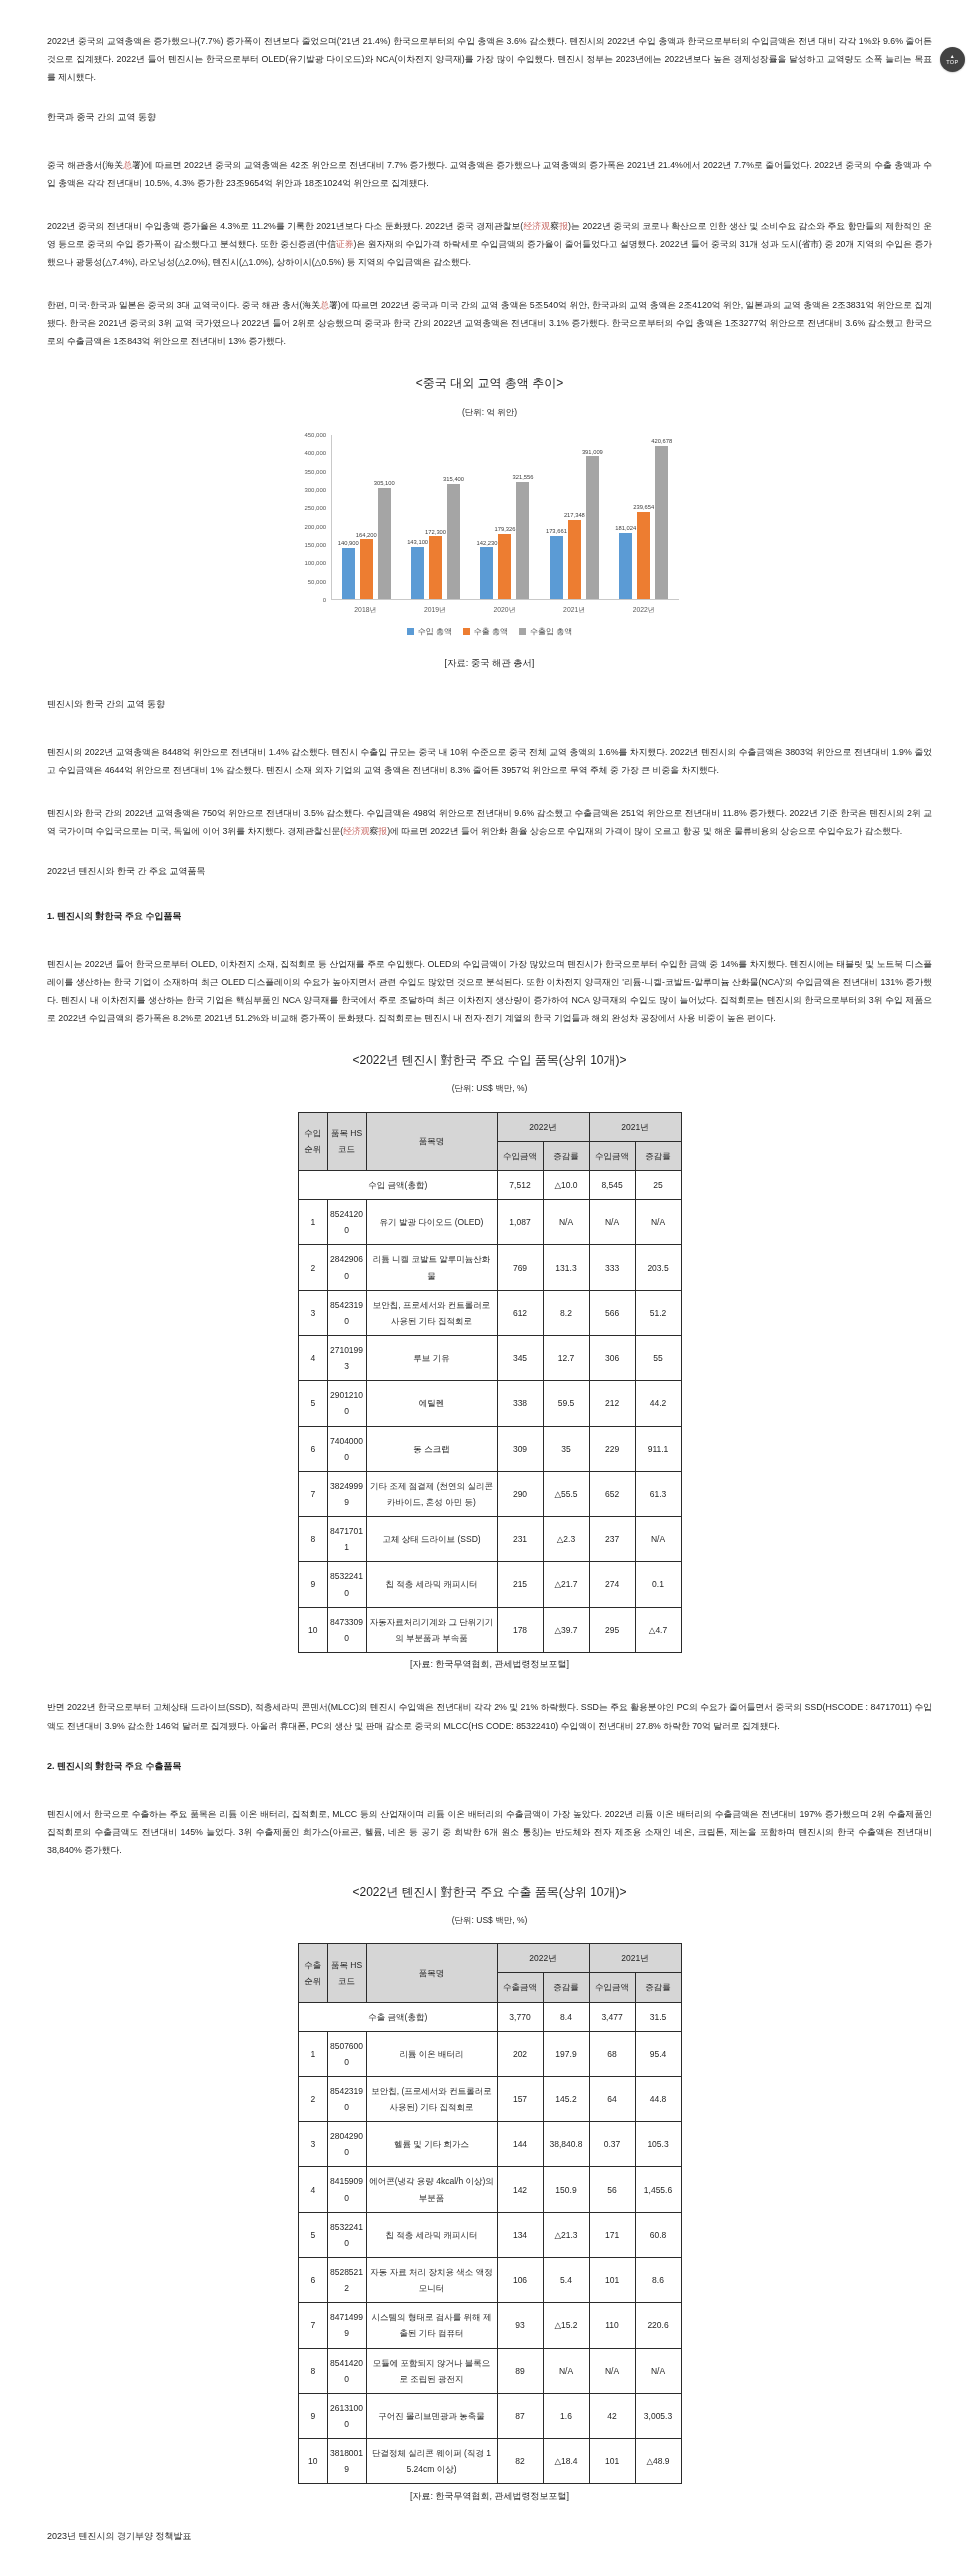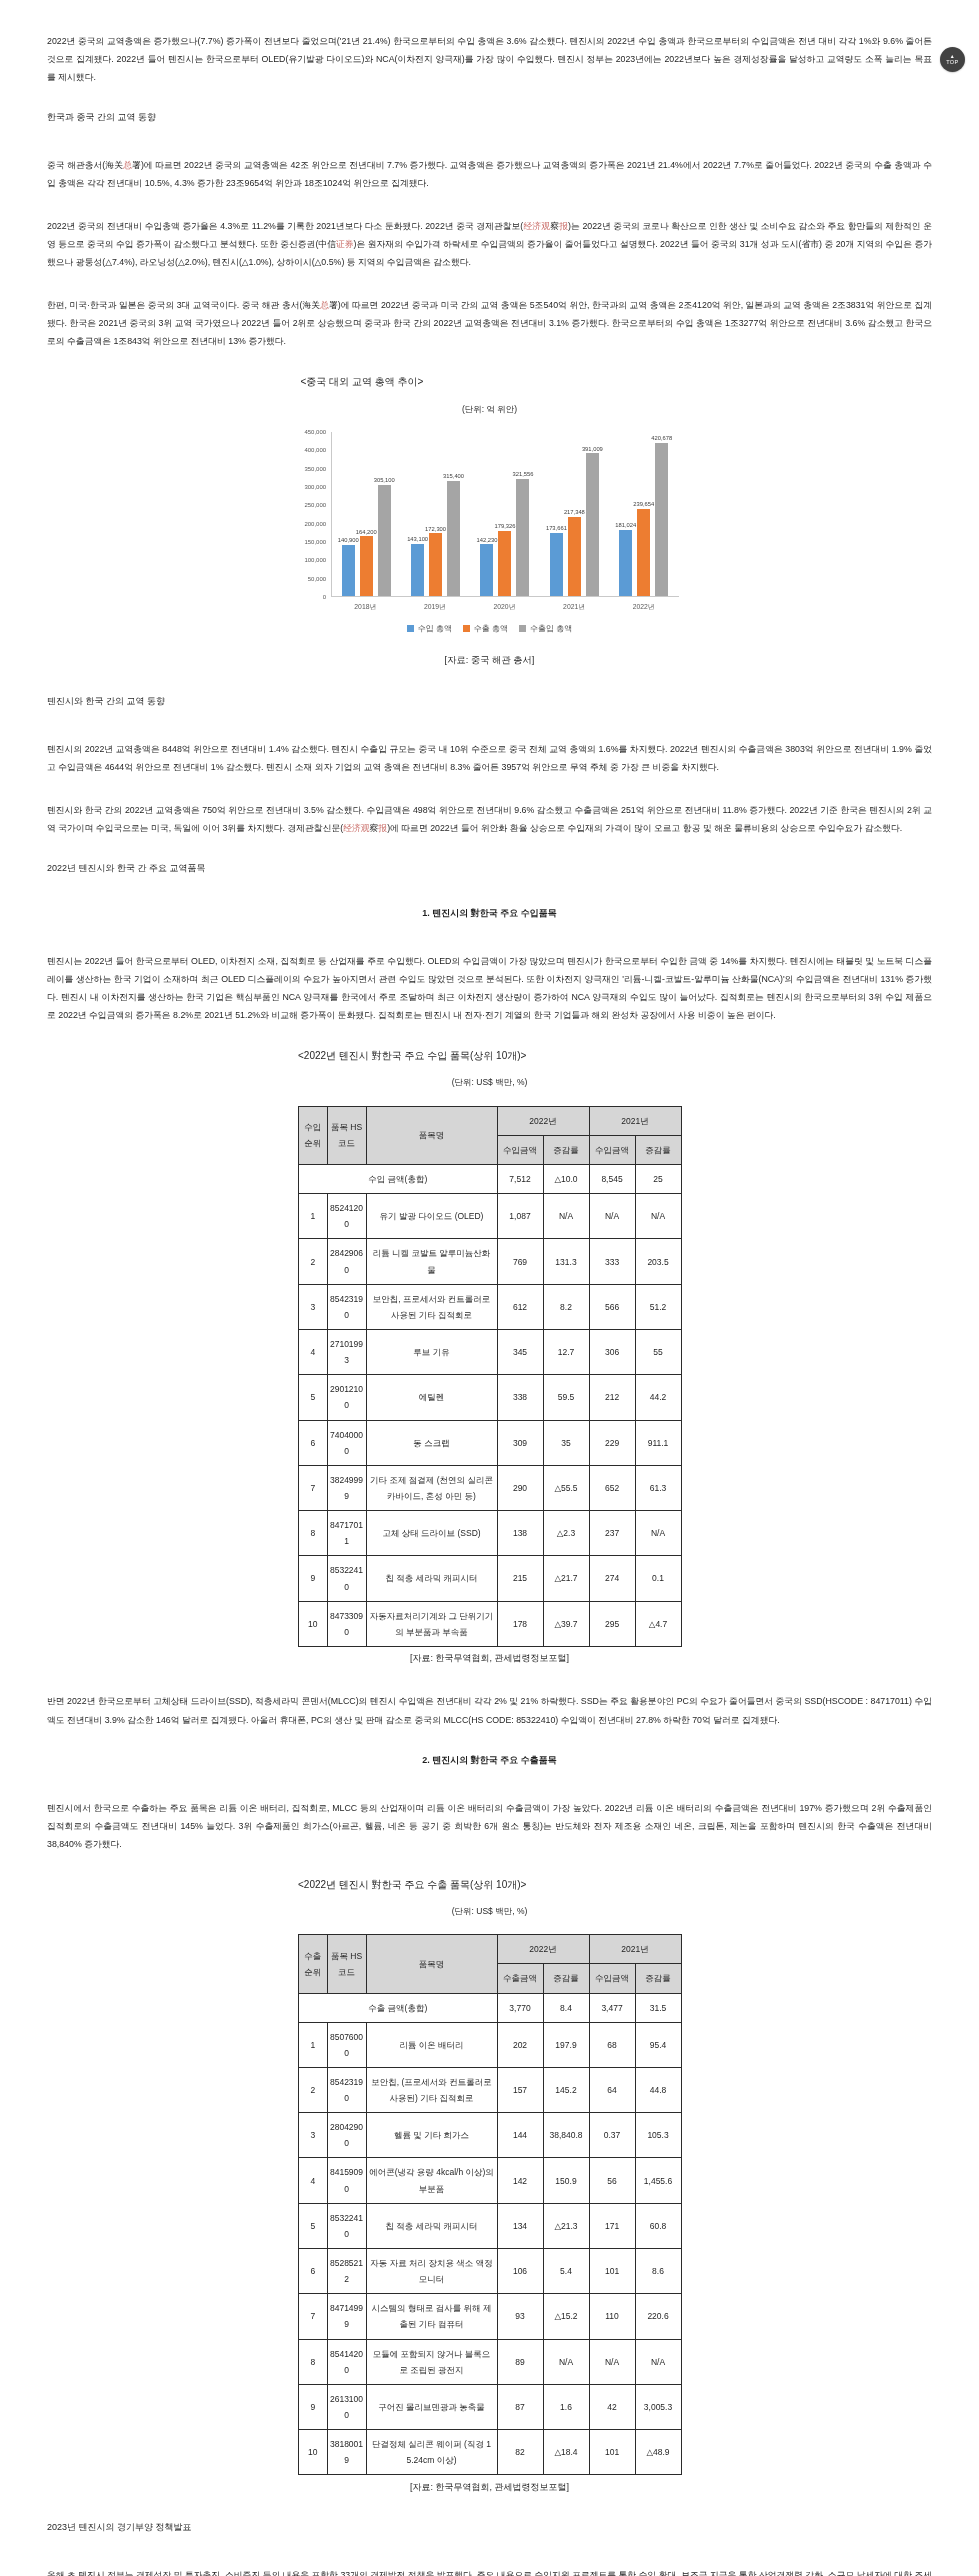--- a/index.html
+++ b/index.html
@@ -1,23 +1,23 @@
 <!DOCTYPE html>
 <html style="font-size:8.8px"><head>
 <meta charset="utf-8">
 <style>
   html,body{margin:0;padding:0;background:#fff;}
   body{font-family:"Liberation Sans","DejaVu Sans",sans-serif;color:#1f1f1f;}
   .page{position:relative;width:979px;margin:0 auto;padding:32px 47px 13px;box-sizing:border-box;background:#fff;}
   p.body-text{font-size:8.8px;line-height:2.05;margin:0 0 25px;text-align:justify;}
   .section-heading{font-size:9px;font-weight:normal;margin:8.8px 0 32px;}
-  .sub-heading{font-size:9px;font-weight:bold;margin:2px 0 32px;text-align:center;}
+  .sub-heading{font-size:9px;font-weight:bold;margin:2px 0 32px;}
   .cn-red{color:#c96b66;}
   
-  .center-caption{text-align:left;font-size:10px;margin:0 0 14.2px;}
+  .center-caption{text-align:center;font-size:12px;margin:0 0 14.2px;}
   .unit-caption{text-align:center;font-size:8.5px;margin:0 0 16.4px;}
   .source-caption{text-align:center;font-size:9px;margin:5.5px 0 27px;}
   
   .chart-block{width:378px;margin:0 auto 4.4px;}
   .chart-area{display:flex;}
   .chart-yaxis{display:flex;flex-direction:column;justify-content:space-between;align-items:flex-end;font-size:6px;color:#595959;padding-right:4.4px;height:165px;box-sizing:border-box;width:30px;}
   .chart-yaxis div{height:0;display:flex;align-items:center;}
   .chart-right{flex:1;}
   .chart-plot{position:relative;height:164px;border-left:0.5px solid #c9c9c9;border-bottom:0.5px solid #c9c9c9;display:flex;justify-content:space-around;align-items:flex-end;background-image:linear-gradient(to bottom,#ececec 0.5px,transparent 0.5px);background-size:100% 18px;}
   .chart-group{display:flex;align-items:flex-end;gap:1.6px;height:100%;}
@@ -280,21 +280,21 @@
             <td>기타 조제 점결제 (천연의 실리콘 카바이드, 혼성 아민 등)</td>
             <td>290</td>
             <td>△55.5</td>
             <td>652</td>
             <td>61.3</td>
           </tr>
           <tr>
             <td>8</td>
             <td>84717011</td>
             <td>고체 상태 드라이브 (SSD)</td>
-            <td>138</td>
+            <td>231</td>
             <td>△2.3</td>
             <td>237</td>
             <td>N/A</td>
           </tr>
           <tr>
             <td>9</td>
             <td>85322410</td>
             <td>칩 적층 세라믹 캐피시터</td>
             <td>215</td>
             <td>△21.7</td>

